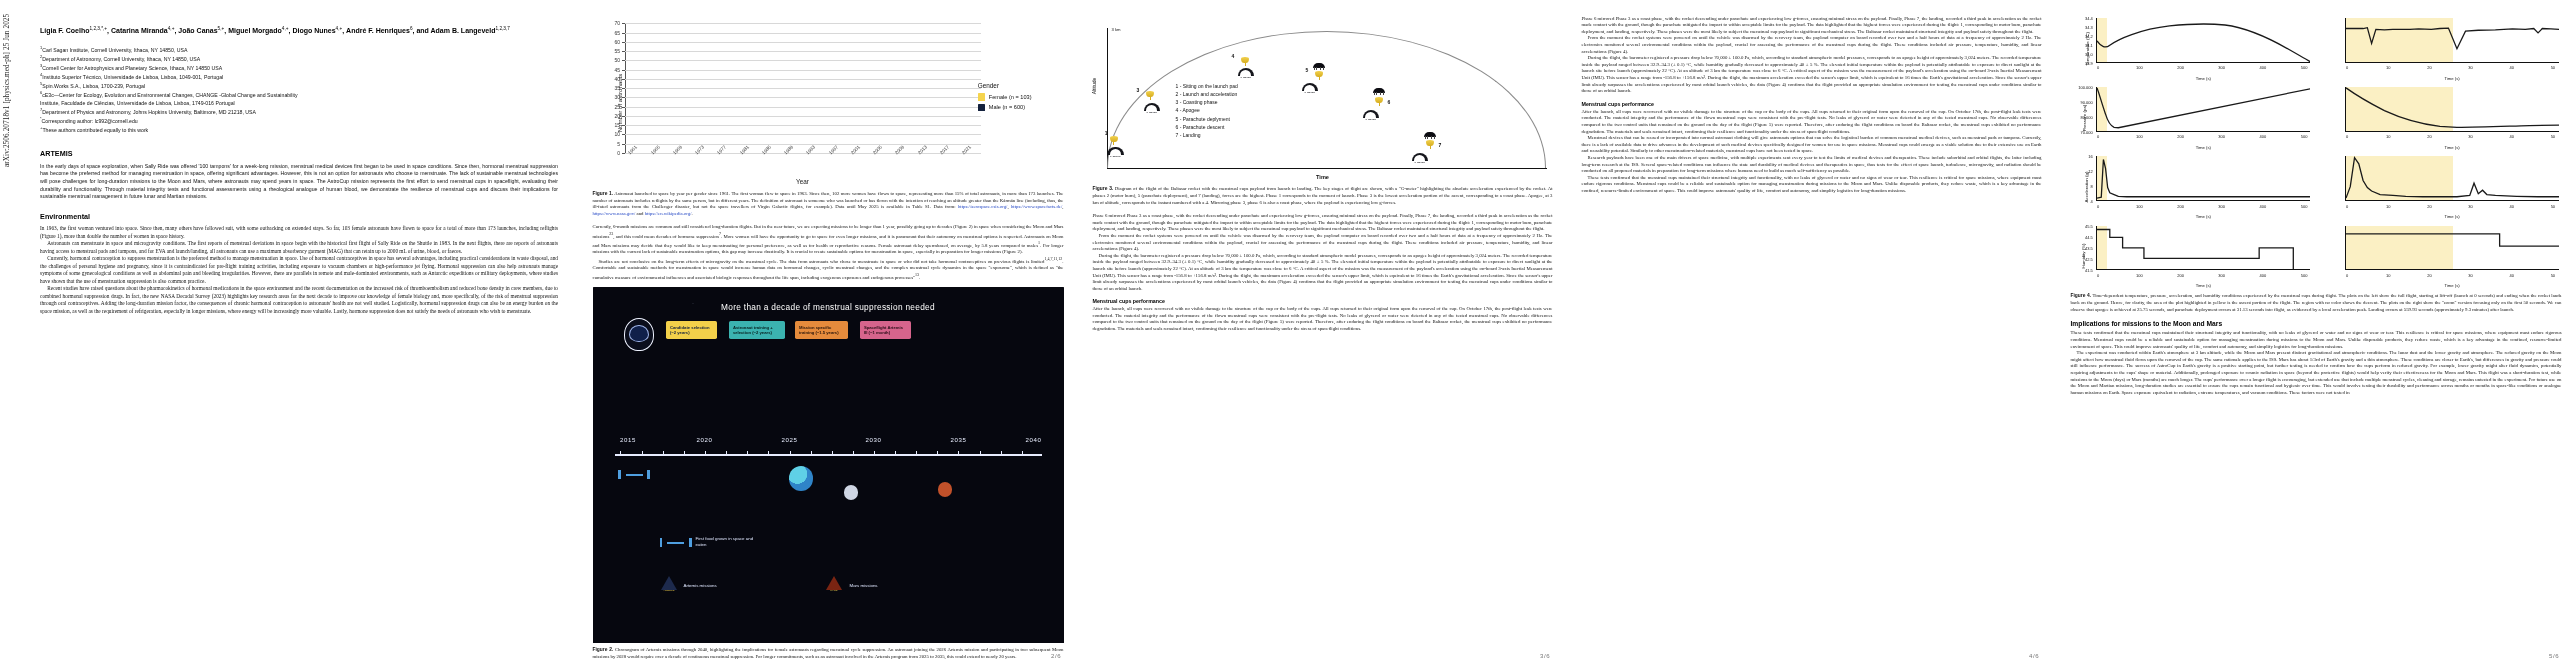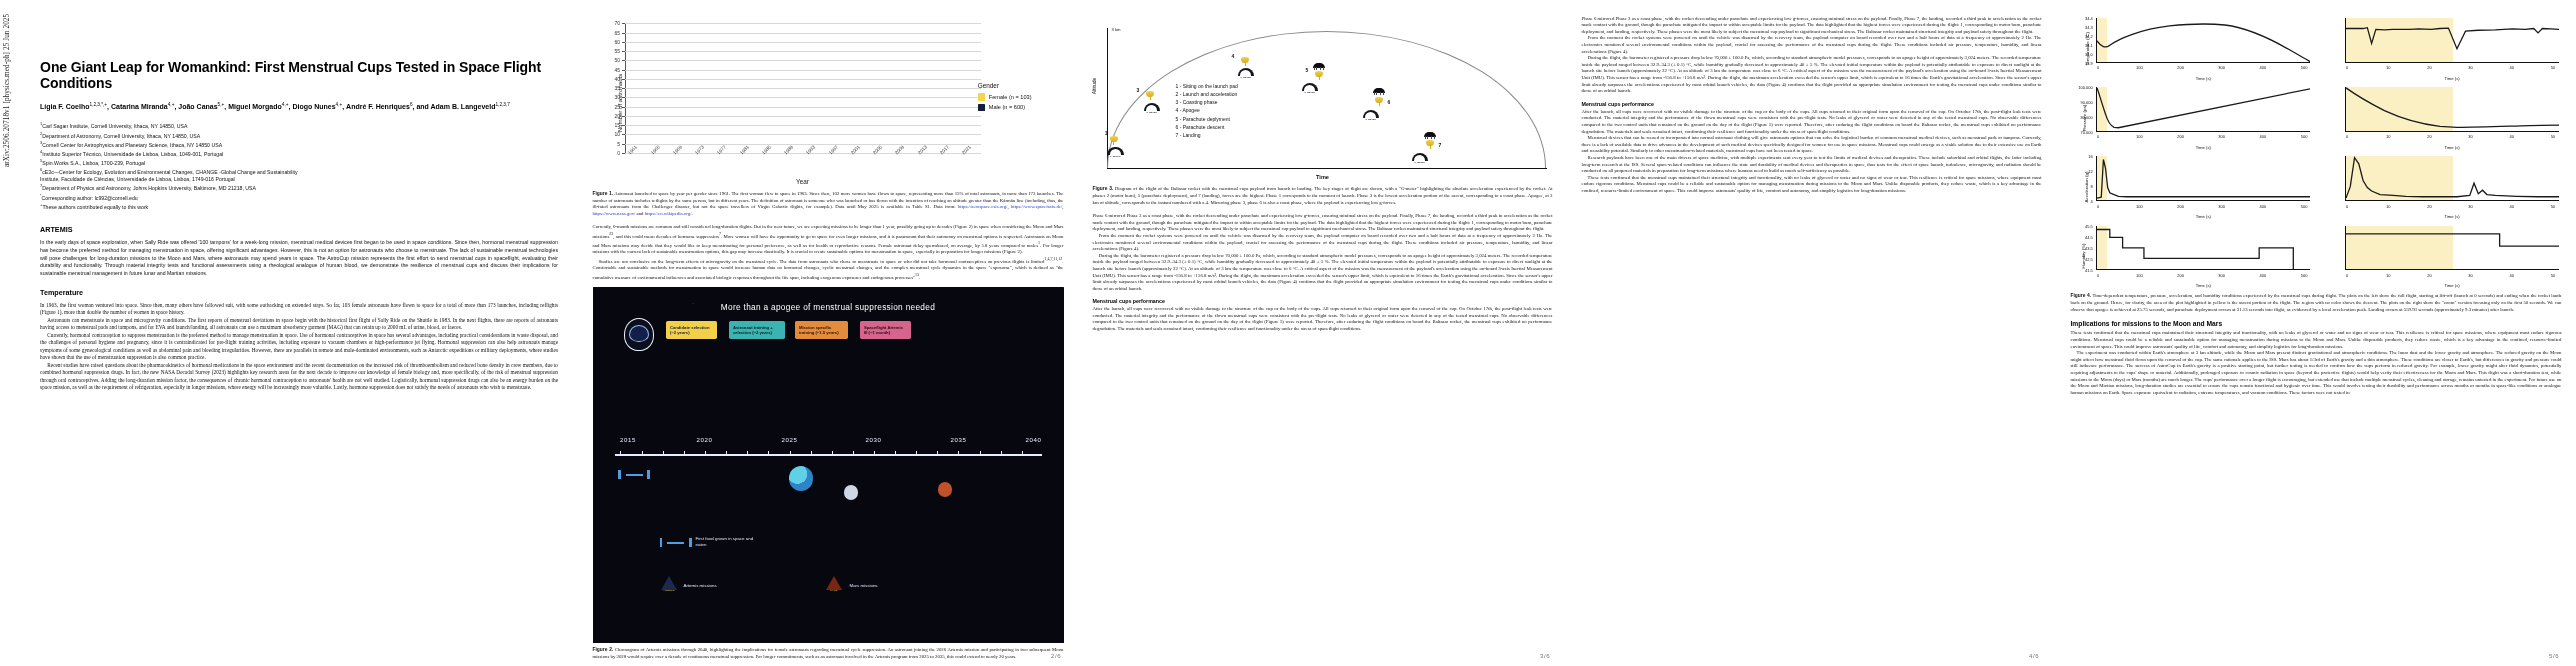--- a/index.html
+++ b/index.html
@@ -205,21 +205,20 @@
 </style>
 </head>
 <body>
 
 <div class="sheet">
 
   <div class="page p1">
     <div class="arxiv-stamp">arXiv:2506.20718v1  [physics.med-ph]  25 Jun 2025</div>
 
     <div style="margin-left:14.5px;">
-      <h1 class="title">One Giant Leap for Womankind: First Menstrual Cups Tested in Space Flight Conditions</h1>
 
       <div class="authors">
         <b>Lígia F. Coelho</b><sup>1,2,3,*,+</sup>, <b>Catarina Miranda</b><sup>4,+</sup>, <b>João Canas</b><sup>5,+</sup>, <b>Miguel Morgado</b><sup>4,+</sup>, <b>Diogo Nunes</b><sup>4,+</sup>, <b>André F. Henriques</b><sup>6</sup>, <b>and Adam B. Langeveld</b><sup>1,2,3,7</sup>
       </div>
 
       <div class="affils">
         <div><sup>1</sup>Carl Sagan Institute, Cornell University, Ithaca, NY 14850, USA</div>
         <div><sup>2</sup>Department of Astronomy, Cornell University, Ithaca, NY 14850, USA</div>
         <div><sup>3</sup>Cornell Center for Astrophysics and Planetary Science, Ithaca, NY 14850 USA</div>
         <div><sup>4</sup>Instituto Superior Técnico, Universidade de Lisboa, Lisboa, 1049-001, Portugal</div>
@@ -227,21 +226,21 @@
         <div><sup>6</sup>cE3c—Center for Ecology, Evolution and Environmental Changes, CHANGE -Global Change and Sustainability</div>
         <div>Institute, Faculdade de Ciências, Universidade de Lisboa, Lisboa, 1749-016 Portugal</div>
         <div><sup>7</sup>Department of Physics and Astronomy, Johns Hopkins University, Baltimore, MD 21218, USA</div>
         <div><sup>*</sup>Corresponding author: lc992@cornell.edu</div>
         <div><sup>+</sup>These authors contributed equally to this work</div>
       </div>
 
       <div class="sec-head">ARTEMIS</div>
       <div class="abstract-body">In the early days of space exploration, when Sally Ride was offered '100 tampons' for a week-long mission, menstrual medical devices first began to be used in space conditions. Since then, hormonal menstrual suppression has become the preferred method for managing menstruation in space, offering significant advantages. However, this is not an option for astronauts who choose to menstruate. The lack of sustainable menstrual technologies will pose challenges for long-duration missions to the Moon and Mars, where astronauts may spend years in space. The AstroCup mission represents the first effort to send menstrual cups in spaceflight, evaluating their durability and functionality. Through material integrity tests and functional assessments using a rheological analogue of human blood, we demonstrate the resilience of menstrual cups and discuss their implications for sustainable menstrual management in future lunar and Martian missions.</div>
 
-      <div class="intro-head">Temperature</div>
+      <div class="intro-head">Environmental</div>
       <div class="body-text">
         <p class="first">In 1963, the first woman ventured into space. Since then, many others have followed suit, with some outbacking on extended stays. So far, 103 female astronauts have flown to space for a total of more than 173 launches, including reflights (Figure 1), more than double the number of women in space history.</p>
         <p>Astronauts can menstruate in space and microgravity conditions. The first reports of menstrual deviations in space begin with the historical first flight of Sally Ride on the Shuttle in 1983. In the next flights, there are reports of astronauts having access to menstrual pads and tampons, and for EVA and launch/landing, all astronauts can use a maximum absorbency garment (MAG) that can retain up to 2000 mL of urine, blood, or faeces.</p>
         <p>Currently, hormonal contraception to suppress menstruation is the preferred method to manage menstruation in space. Use of hormonal contraceptives in space has several advantages, including practical considerations in waste disposal, and the challenges of personal hygiene and pregnancy, since it is contraindicated for pre-flight training activities, including exposure to vacuum chambers or high-performance jet flying. Hormonal suppression can also help astronauts manage symptoms of some gynecological conditions as well as abdominal pain and bleeding irregularities. However, there are parallels in remote and male-dominated environments, such as Antarctic expeditions or military deployments, where studies have shown that the use of menstruation suppression is also common practice.</p>
         <p>Recent studies have raised questions about the pharmacokinetics of hormonal medications in the space environment and the recent documentation on the increased risk of thromboembolism and reduced bone density in crew members, due to combined hormonal suppression drugs. In fact, the new NASA Decadal Survey (2023) highlights key research areas for the next decade to improve our knowledge of female biology and, more specifically, of the risk of menstrual suppression through oral contraceptives. Adding the long-duration mission factor, the consequences of chronic hormonal contraception to astronauts' health are not well studied. Logistically, hormonal suppression drugs can also be an energy burden on the space mission, as well as the requirement of refrigeration, especially in longer missions, where energy will be increasingly more valuable. Lastly, hormone suppression does not satisfy the needs of astronauts who wish to menstruate.</p>
       </div>
     </div>
   </div>
 
   <div class="page p2">
@@ -600,21 +599,21 @@
 
     <div class="col-text">
       <p class="first">Currently, 6-month missions are common and still considered long-duration flights. But in the near future, we are expecting missions to be longer than 1 year, possibly going up to decades (Figure 2) in space when considering the Moon and Mars missions<sup>23</sup>, and this could mean decades of hormone suppression<sup>7</sup>. More women will have the opportunity to go to space for even longer missions, and it is paramount that their autonomy on menstrual options is respected. Astronauts on Moon and Mars missions may decide that they would like to keep menstruating for personal preference, as well as for health or reproductive reasons. Female astronaut delay spermbased, on average, by 5.8 years compared to males<sup>1</sup>. For longer missions with the current lack of sustainable menstruation options, this gap may increase drastically. It is crucial to create sustainable options for menstruation in space, especially in preparation for longer missions (Figure 2).</p>
       <p>Studies are not conclusive on the long-term effects of microgravity on the menstrual cycle. The data from astronauts who chose to menstruate in space or who did not take hormonal contraceptives on previous flights is limited<sup>1,4,7,11,12</sup>. Comfortable and sustainable methods for menstruation in space would increase human data on hormonal changes, cyclic menstrual changes, and the complex menstrual cycle dynamics in the space "exposome", which is defined as "the cumulative measure of environmental influences and associated biologic responses throughout the life span, including exogenous exposures and endogenous processes"<sup>13</sup>.</p>
     </div>
 
     <div class="spacer12"></div>
 
     <div class="fig2">
       <div class="f2-stars"></div>
-      <div class="f2-title">More than a apogee of menstrual suppression needed</div>
+      <div class="f2-title">More than a decade of menstrual suppression needed</div>
 
       <div class="f2-helmet">
         <div class="shell"></div>
           <div class="visor"></div>
       </div>
 
       <div class="f2-chip yellow" style="left:73px; top:34px; width:51px;">Candidate selection (~2 years)</div>
       <div class="f2-chip teal" style="left:136px; top:34px; width:56px;">Astronaut training + selection (~2 years)</div>
       <div class="f2-chip orange" style="left:202px; top:34px; width:53px;">Mission specific training (~1.5 years)</div>
       <div class="f2-chip pink" style="left:267px; top:34px; width:51px;">Spaceflight Artemis III (~1 month)</div>

